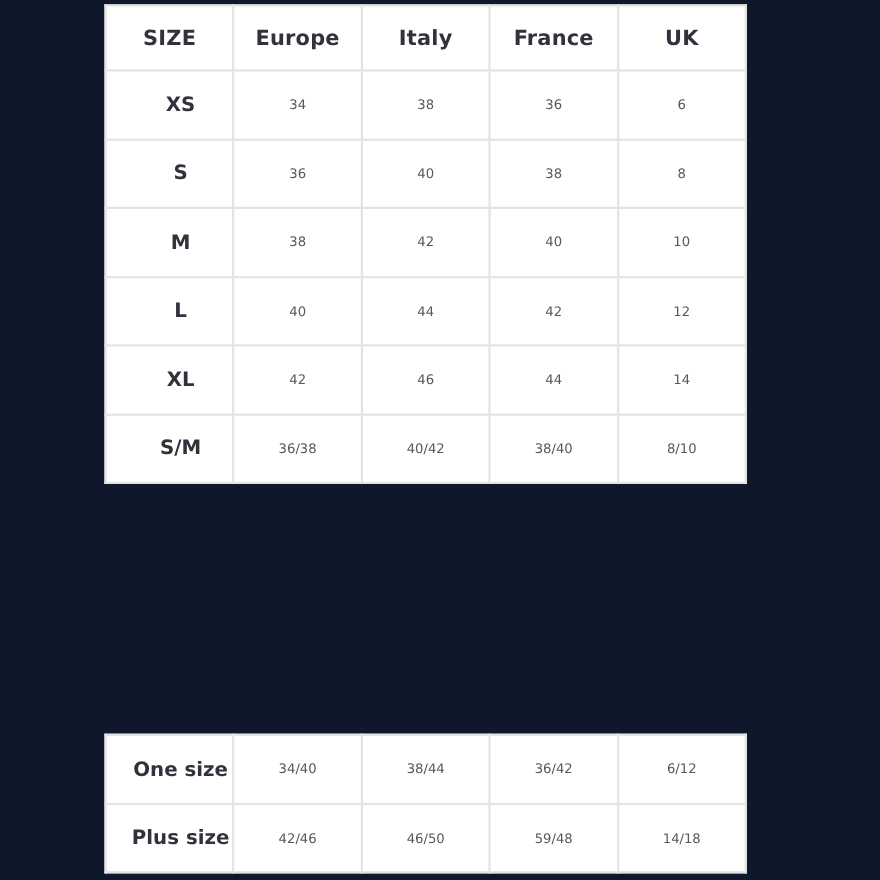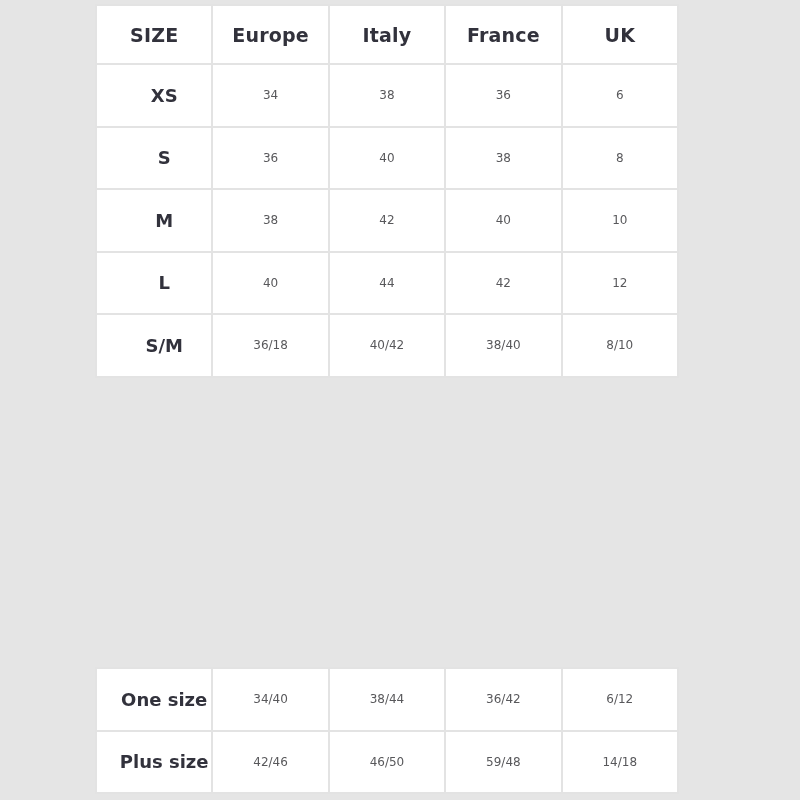--- a/index.html
+++ b/index.html
@@ -5,21 +5,21 @@
   html, body {
     margin: 0;
     padding: 0;
     background: #ffffff;
     font-family: "DejaVu Sans", sans-serif;
   }
   .page {
     position: relative;
     width: 800px;
     height: 800px;
-    background: #e5e5e5;
+    background: #0f172a;
     overflow: hidden;
   }
   table.size-table {
     position: absolute;
     left: 95px;
     width: 584px;
     border-collapse: collapse;
     table-layout: fixed;
     background: #ffffff;
   }
@@ -100,22 +100,29 @@
           <td class="value-cell">10</td>
         </tr>
         <tr>
           <td class="row-label">L</td>
           <td class="value-cell">40</td>
           <td class="value-cell">44</td>
           <td class="value-cell">42</td>
           <td class="value-cell">12</td>
         </tr>
         <tr>
+          <td class="row-label">XL</td>
+          <td class="value-cell">42</td>
+          <td class="value-cell">46</td>
+          <td class="value-cell">44</td>
+          <td class="value-cell">14</td>
+        </tr>
+        <tr>
           <td class="row-label">S/M</td>
-          <td class="value-cell">36/18</td>
+          <td class="value-cell">36/38</td>
           <td class="value-cell">40/42</td>
           <td class="value-cell">38/40</td>
           <td class="value-cell">8/10</td>
         </tr>
       </tbody>
   </table>
 
   <table class="size-table" id="table-special">
     <colgroup>
       <col style="width:20%">

